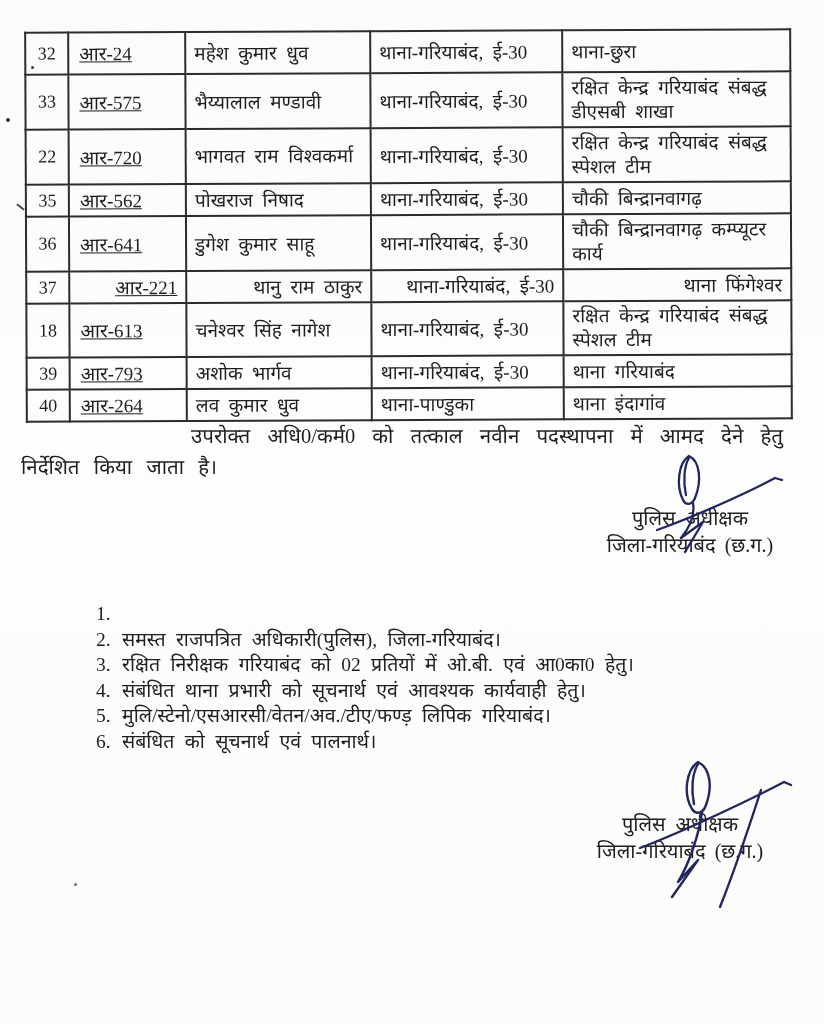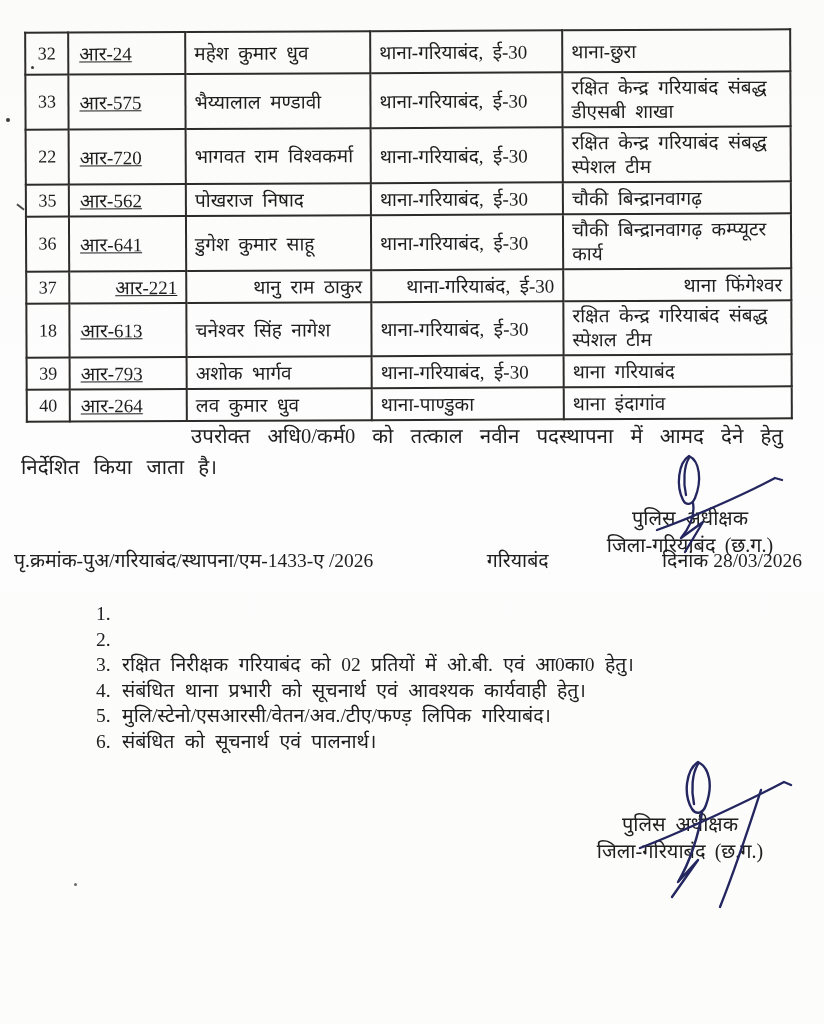--- a/index.html
+++ b/index.html
@@ -168,33 +168,29 @@
         <path d="M56,8 C45,15 43,38 50,52 C53,58 59,57 62,50 C69,33 67,13 56,8 Z"></path>
         <path d="M53,47 C50,34 51,18 56,10"></path>
         <path d="M24,82 C58,70 112,46 142,30 L149,32"></path>
         <path d="M60,55 C62,67 58,78 48,90 L70,74 L52,104"></path>
       </g>
     </svg>
     <div class="sig-title">पुलिस अधीक्षक</div>
     <div class="sig-sub">जिला-गरियाबंद (छ.ग.)</div>
   </div>
 
-  <div class="ref-row">
-    <span>पृ.क्रमांक-पुअ/गरियाबंद/स्थापना/एम-1433-ए /2026</span>
-    <span>गरियाबंद</span>
-    <span>दिनांक 28/03/2026</span>
-  </div>
 
 
   <div class="copy-list">
     <div class="copy-item">
       <span class="num">1.</span>
     </div>
     <div class="copy-item">
       <span class="num">2.</span>
+      <span>समस्त राजपत्रित अधिकारी(पुलिस), जिला-गरियाबंद।</span>
     </div>
     <div class="copy-item">
       <span class="num">3.</span>
       <span>रक्षित निरीक्षक गरियाबंद को 02 प्रतियों में ओ.बी. एवं आ0का0 हेतु।</span>
     </div>
     <div class="copy-item">
       <span class="num">4.</span>
       <span>संबंधित थाना प्रभारी को सूचनार्थ एवं आवश्यक कार्यवाही हेतु।</span>
     </div>
     <div class="copy-item">

